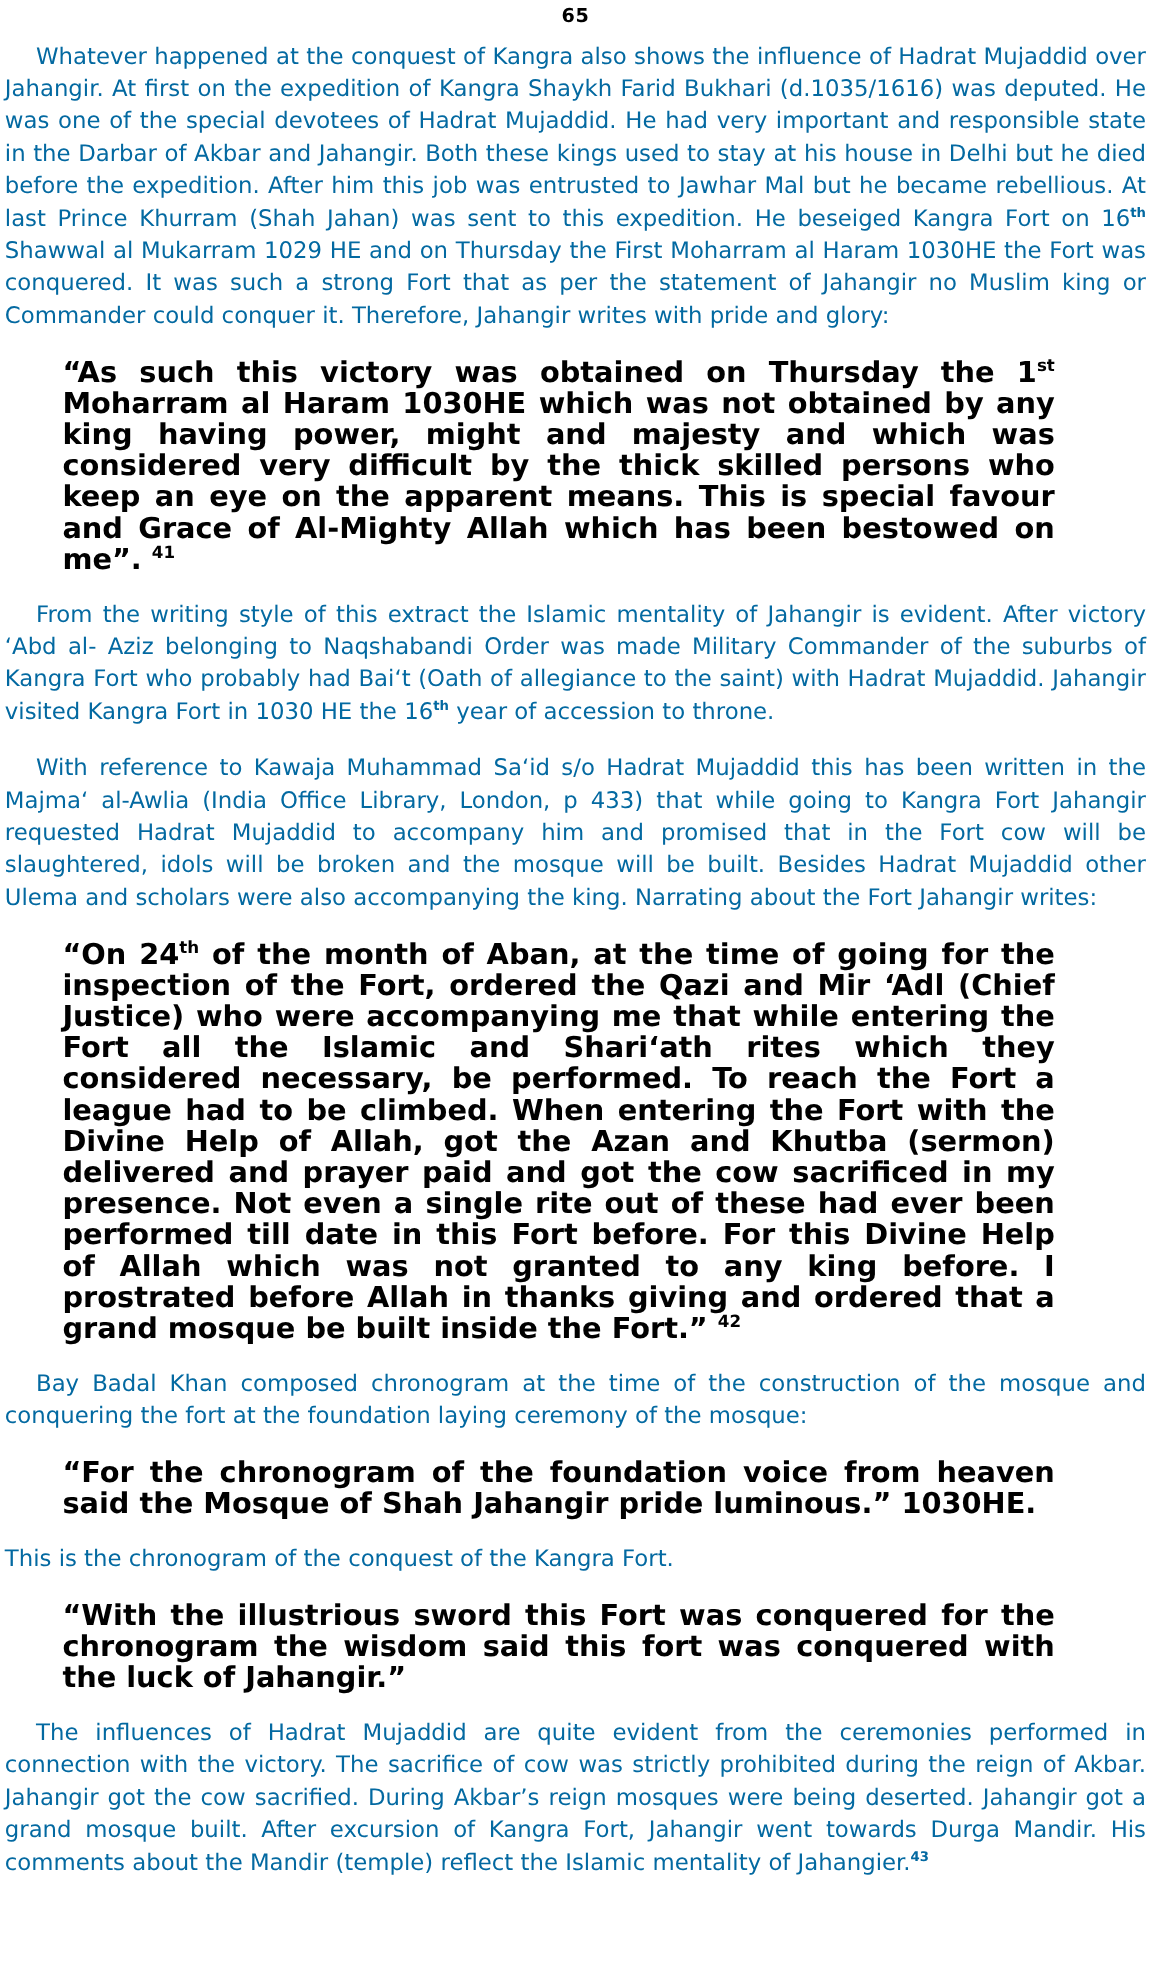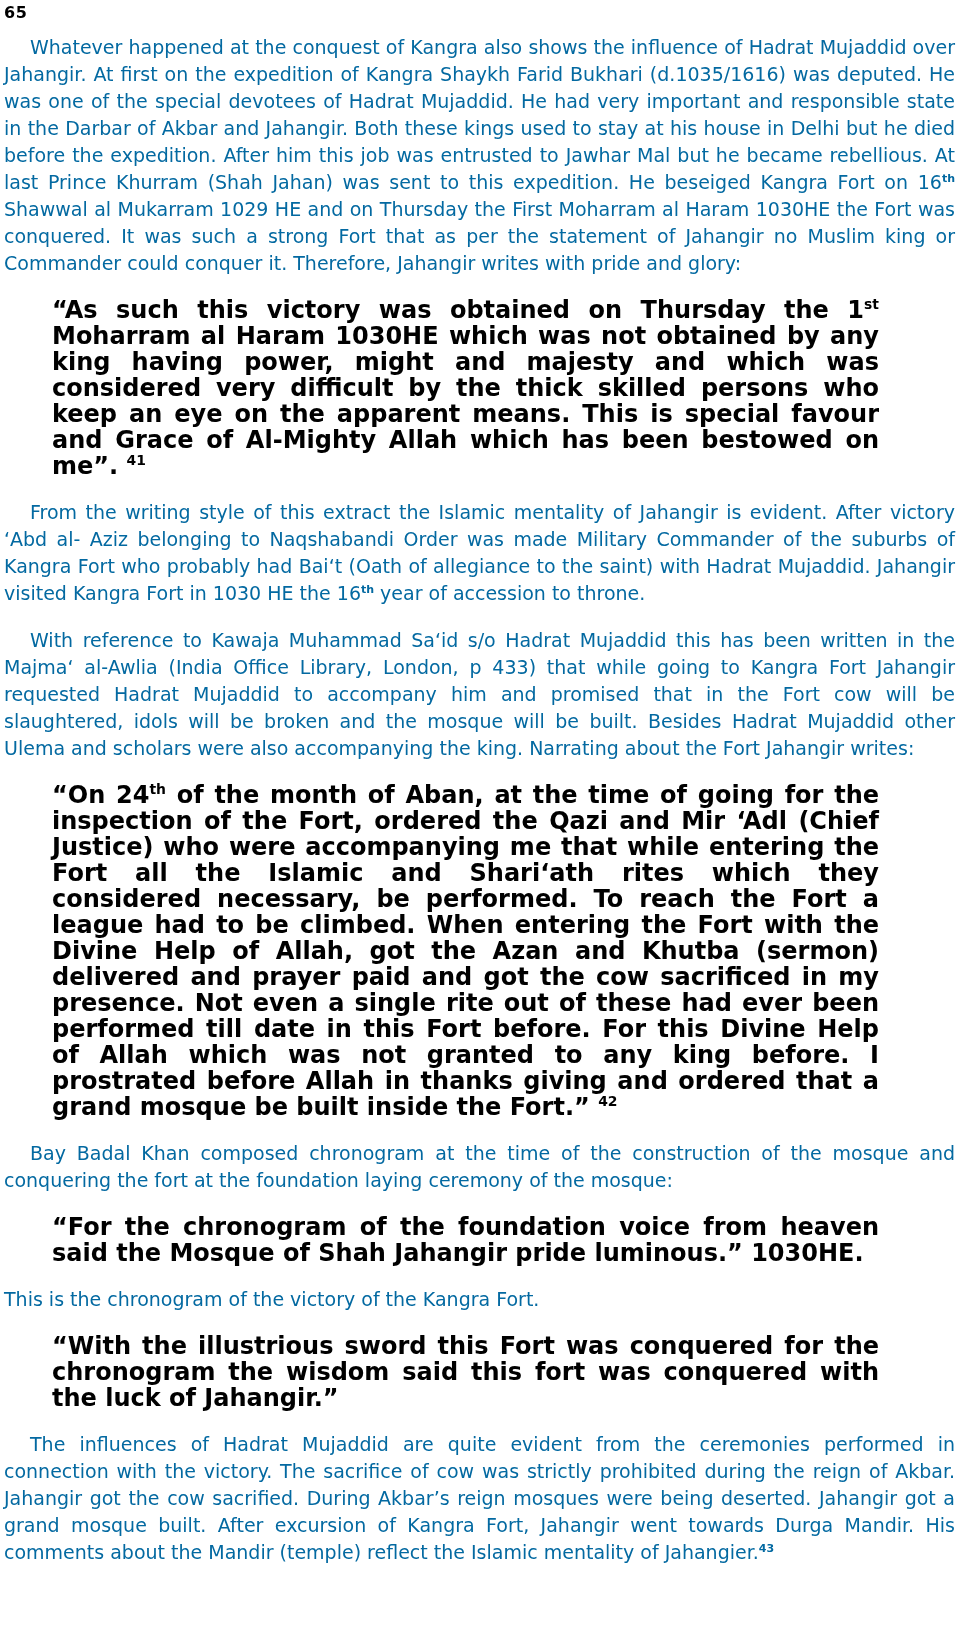--- a/index.html
+++ b/index.html
@@ -12,20 +12,21 @@
     width: 960px;
     height: 1652px;
     box-sizing: border-box;
     background: #ffffff;
     color: #000000;
     font-family: "DejaVu Sans", "Liberation Sans", sans-serif;
     padding: 4px 5px 0 4px;
     overflow: hidden;
   }
   .pageno {
+    text-align: center;
     font-weight: 700;
     font-size: 16px;
     line-height: 18px;
     margin: 0 0 12px 0;
     letter-spacing: 0.5px;
   }
   .para {
     margin: 0 0 20px 0;
     font-size: 19px;
     line-height: 27px;
@@ -58,17 +59,17 @@
 <div class="page">
   <div class="pageno">65</div>
   <div id="content">
       <p class="para indent">Whatever happened at the conquest of Kangra also shows the influence of Hadrat Mujaddid over Jahangir. At first on the expedition of Kangra Shaykh Farid Bukhari (d.1035/1616) was deputed. He was one of the special devotees of Hadrat Mujaddid. He had very important and responsible state in the Darbar of Akbar and Jahangir. Both these kings used to stay at his house in Delhi but he died before the expedition. After him this job was entrusted to Jawhar Mal but he became rebellious. At last Prince Khurram (Shah Jahan) was sent to this expedition. He beseiged Kangra Fort on 16<sup>th</sup> Shawwal al Mukarram 1029 HE and on Thursday the First Moharram al Haram 1030HE the Fort was conquered. It was such a strong Fort that as per the statement of Jahangir no Muslim king or Commander could conquer it. Therefore, Jahangir writes with pride and glory:</p>
       <p class="quote">“As such this victory was obtained on Thursday the 1<sup>st</sup> Moharram al Haram 1030HE which was not obtained by any king having power, might and majesty and which was considered very difficult by the thick skilled persons who keep an eye on the apparent means. This is special favour and Grace of Al-Mighty Allah which has been bestowed on me”. <sup>41</sup></p>
       <p class="para indent">From the writing style of this extract the Islamic mentality of Jahangir is evident. After victory ‘Abd al- Aziz belonging to Naqshabandi Order was made Military Commander of the suburbs of Kangra Fort who probably had Bai‘t (Oath of allegiance to the saint) with Hadrat Mujaddid. Jahangir visited Kangra Fort in 1030 HE the 16<sup>th</sup> year of accession to throne.</p>
       <p class="para indent">With reference to Kawaja Muhammad Sa‘id s/o Hadrat Mujaddid this has been written in the Majma‘ al-Awlia (India Office Library, London, p 433) that while going to Kangra Fort Jahangir requested Hadrat Mujaddid to accompany him and promised that in the Fort cow will be slaughtered, idols will be broken and the mosque will be built. Besides Hadrat Mujaddid other Ulema and scholars were also accompanying the king. Narrating about the Fort Jahangir writes:</p>
       <p class="quote">“On 24<sup>th</sup> of the month of Aban, at the time of going for the inspection of the Fort, ordered the Qazi and Mir ‘Adl (Chief Justice) who were accompanying me that while entering the Fort all the Islamic and Shari‘ath rites which they considered necessary, be performed. To reach the Fort a league had to be climbed. When entering the Fort with the Divine Help of Allah, got the Azan and Khutba (sermon) delivered and prayer paid and got the cow sacrificed in my presence. Not even a single rite out of these had ever been performed till date in this Fort before. For this Divine Help of Allah which was not granted to any king before. I prostrated before Allah in thanks giving and ordered that a grand mosque be built inside the Fort.” <sup>42</sup></p>
       <p class="para indent">Bay Badal Khan composed chronogram at the time of the construction of the mosque and conquering the fort at the foundation laying ceremony of the mosque:</p>
       <p class="quote">“For the chronogram of the foundation voice from heaven said the Mosque of Shah Jahangir pride luminous.” 1030HE.</p>
-      <p class="para">This is the chronogram of the victory of the Kangra Fort.</p>
+      <p class="para">This is the chronogram of the conquest of the Kangra Fort.</p>
       <p class="quote">“With the illustrious sword this Fort was conquered for the chronogram the wisdom said this fort was conquered with the luck of Jahangir.”</p>
       <p class="para indent">The influences of Hadrat Mujaddid are quite evident from the ceremonies performed in connection with the victory. The sacrifice of cow was strictly prohibited during the reign of Akbar. Jahangir got the cow sacrified. During Akbar’s reign mosques were being deserted. Jahangir got a grand mosque built. After excursion of Kangra Fort, Jahangir went towards Durga Mandir. His comments about the Mandir (temple) reflect the Islamic mentality of Jahangier.<sup>43</sup></p>
     </div>
 </div>
 
 </body></html>

